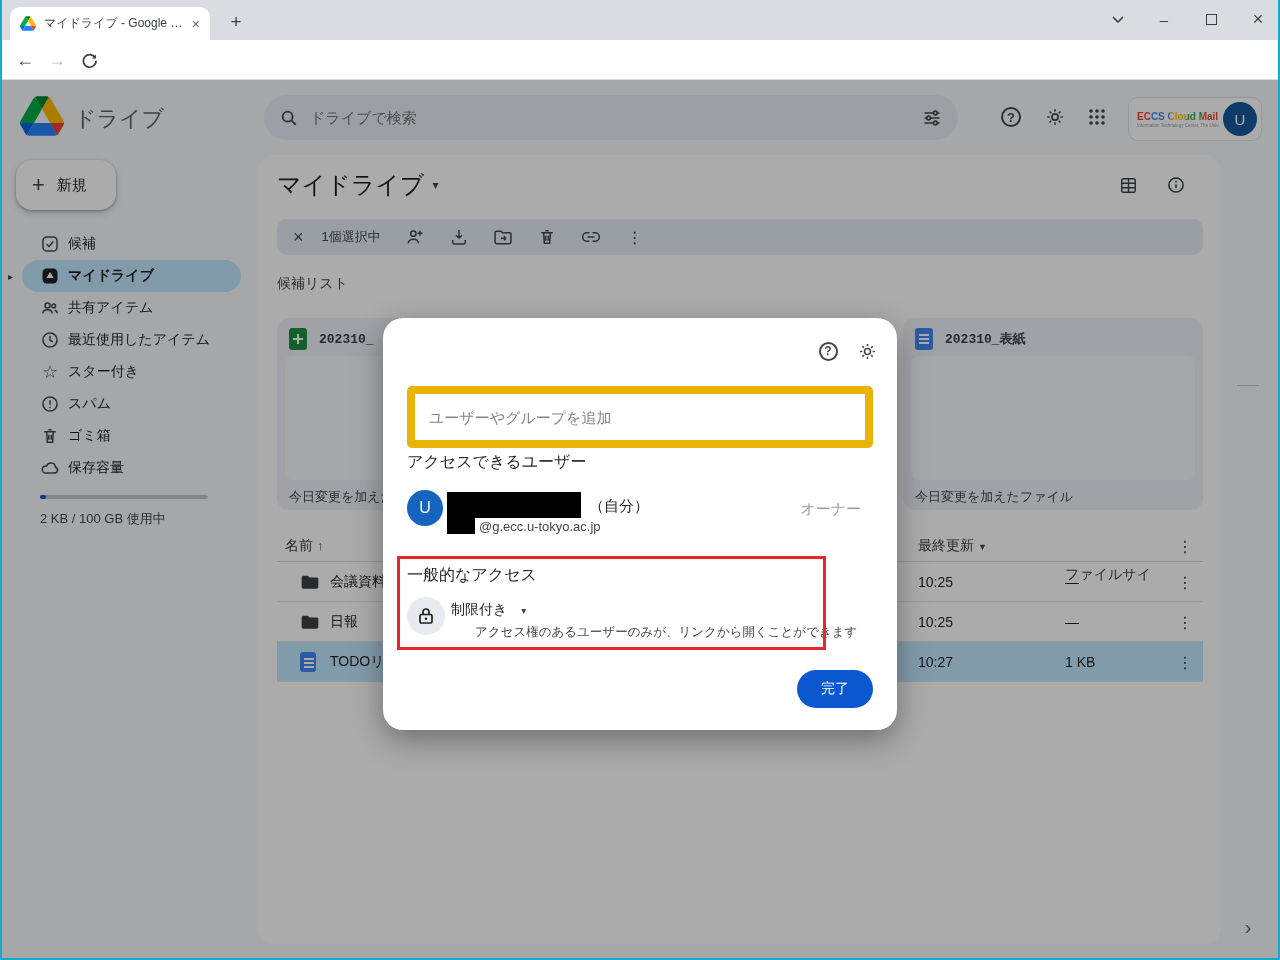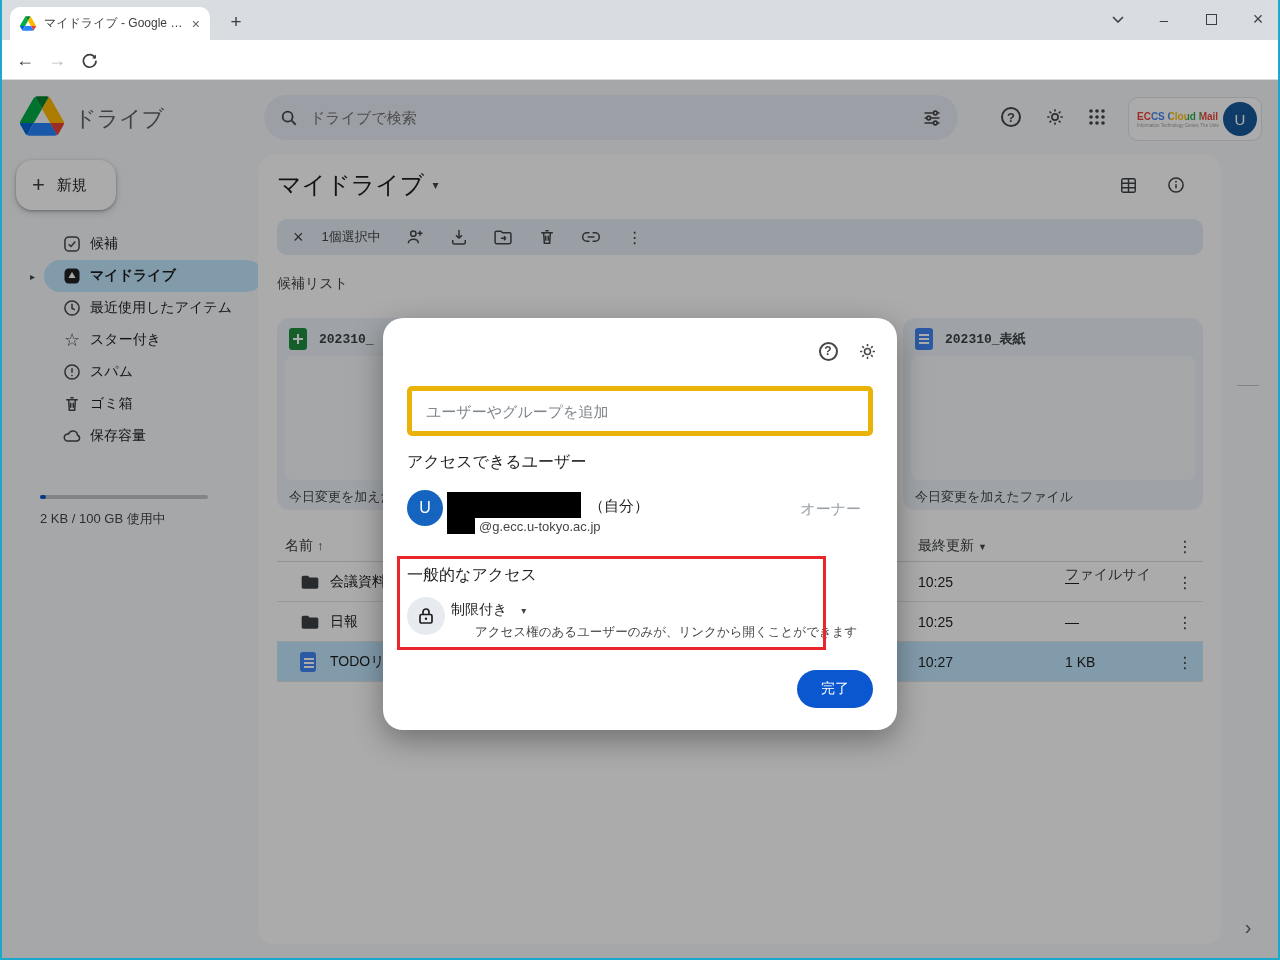--- a/index.html
+++ b/index.html
@@ -32,21 +32,21 @@
   .hdr-ic { width:40px; height:40px; border-radius:50%; color:#444746; }
   .q-circle { width:20px; height:20px; border:2px solid #444746; border-radius:50%; font-size:13px; font-weight:bold; color:#444746; }
   .badge { left:1128px; top:17px; width:134px; height:44px; background:#fff; border-radius:10px; display:flex; align-items:center; padding:0 4px 0 8px; border:1px solid #e0e3e7; }
   .badge-title { font-size:10px; font-weight:bold; letter-spacing:0; background:linear-gradient(90deg,#ea4335 0 18%,#4285f4 18% 40%,#fbbc04 40% 60%,#34a853 60% 78%,#ea4335 78% 100%); -webkit-background-clip:text; background-clip:text; color:transparent; white-space:nowrap; }
   .badge-sub { font-size:5px; color:#9aa0a6; white-space:nowrap; transform:scale(.9); transform-origin:left; }
   .badge-avatar { width:34px; height:34px; border-radius:50%; background:#15589c; color:#fff; font-size:15px; margin-left:4px; flex:none; }
 
   .newbtn { left:16px; top:80px; width:100px; height:50px; background:#fff; border-radius:16px; box-shadow:0 1px 3px rgba(0,0,0,.3),0 3px 8px rgba(0,0,0,.15); display:flex; align-items:center; padding-left:16px; gap:12px; }
   .newbtn .plus { font-size:22px; color:#3c4043; }
   .newbtn .lbl { font-size:15px; color:#1f1f1f; }
-  .nav { left:0; top:148px; width:256px;margin-left:22px; }
+  .nav { left:0; top:148px; width:256px; }
   .nav-item { position:relative; height:32px; display:flex; align-items:center; margin-right:16px; border-radius:0 20px 20px 0; }
   .nav-item.selected { background:#c2e7ff; margin-left:22px; margin-right:15px; border-radius:20px; }
   .nav-caret { position:absolute; left:6px; font-size:10px; color:#444746; }
   .nav-ic { position:absolute; left:40px; width:20px; height:20px; }
   .nav-item.selected .nav-ic { left:18px; }
   .nav-lbl { position:absolute; left:68px; font-size:14px; color:#1f1f1f; white-space:nowrap; }
   .nav-item.selected .nav-lbl { left:46px; font-weight:bold; }
   .storage-track { left:40px; top:415px; width:168px; height:4px; border-radius:2px; background:#c4c7c5; }
   .storage-fill { width:6px; height:4px; border-radius:2px; background:#0b57d0; }
   .storage-txt { left:40px; top:430px; font-size:13px; color:#444746; }
@@ -83,21 +83,21 @@
   .keep i { width:9px; height:9px; border-radius:50%; background:#fff; display:block; }
   .tasksic { background:#1a73e8; border-radius:50%; }
   .rail-div { left:1237px; width:22px; height:1px; background:#c4c7c5; }
 
   .dim { left:0; top:0; width:1280px; height:878px; background:rgba(0,0,0,.33); z-index:5; }
 
   
   .dialog { left:383px; top:238px; width:514px; height:412px; background:#fff; border-radius:20px; z-index:10; box-shadow:0 10px 30px rgba(0,0,0,.35); }
   .dlg-title { left:26px; top:20px; font-size:21px; color:#1f1f1f; }
   .dlg-ic { width:24px; height:24px; color:#444746; }
-  .dlg-input { left:24px; top:68px; width:466px; height:50px; border:5px solid #eab308; border-radius:5px; padding:0 14px; font-size:15px; color:#1f1f1f; outline:none; font-family:inherit; }
+  .dlg-input { left:24px; top:68px; width:466px; height:62px; border:8px solid #eab308; border-radius:5px; padding:0 14px; font-size:15px; color:#1f1f1f; outline:none; font-family:inherit; }
   .dlg-input::placeholder { color:#80868b; }
   .acc-head { left:24px; top:134px; font-size:16px; color:#1f1f1f; }
   .owner-avatar { left:24px; top:172px; width:36px; height:36px; border-radius:50%; background:#1565c0; color:#fff; font-size:16px; }
   .redact { background:#000; }
   .self-lbl { left:206px; top:179px; font-size:15px; color:#1f1f1f; }
   .owner-email { left:96px; top:201px; font-size:13px; color:#444746; }
   .owner-role { right:36px; top:182px; font-size:15px; color:#9aa0a6; }
   .redbox { left:14px; top:238px; width:429px; height:94px; border:3px solid #e8262c; z-index:3; }
   .ga-head { left:24px; top:247px; font-size:16px; color:#1f1f1f; }
   .lock-circle { left:24px; top:279px; width:38px; height:38px; border-radius:50%; background:#e7eaee; }
@@ -257,20 +257,31 @@
       </div>
       <div class="nav-item selected">
         <span class="nav-caret" style="left:-14px;">▸</span>
         <span class="nav-ic">
           <svg width="20" height="20" viewBox="0 0 24 24">
               <rect x="3" y="3" width="18" height="18" rx="5" fill="#202124"></rect>
               <path d="M12 7.2l4.3 7.3H7.7z" fill="#fff"></path>
             </svg>
         </span>
         <span class="nav-lbl">マイドライブ</span>
+      </div>
+      <div class="nav-item">
+        <span class="nav-ic">
+          <svg width="20" height="20" viewBox="0 0 24 24" fill="none" stroke="#444746" stroke-width="1.8">
+              <circle cx="9" cy="9" r="3"></circle>
+              <path d="M3.5 18.5c0-2.8 2.7-4.3 5.5-4.3s5.5 1.5 5.5 4.3"></path>
+              <circle cx="16.5" cy="9.5" r="2.2"></circle>
+              <path d="M17.6 14.6c1.8.5 3 1.7 3 3.6"></path>
+            </svg>
+        </span>
+        <span class="nav-lbl">共有アイテム</span>
       </div>
       <div class="nav-item">
         <span class="nav-ic">
           <svg width="20" height="20" viewBox="0 0 24 24" fill="none" stroke="#444746" stroke-width="1.8">
               <circle cx="12" cy="12" r="8.5"></circle>
               <path d="M12 7v5.3l3.4 2"></path>
             </svg>
         </span>
         <span class="nav-lbl">最近使用したアイテム</span>
       </div>

